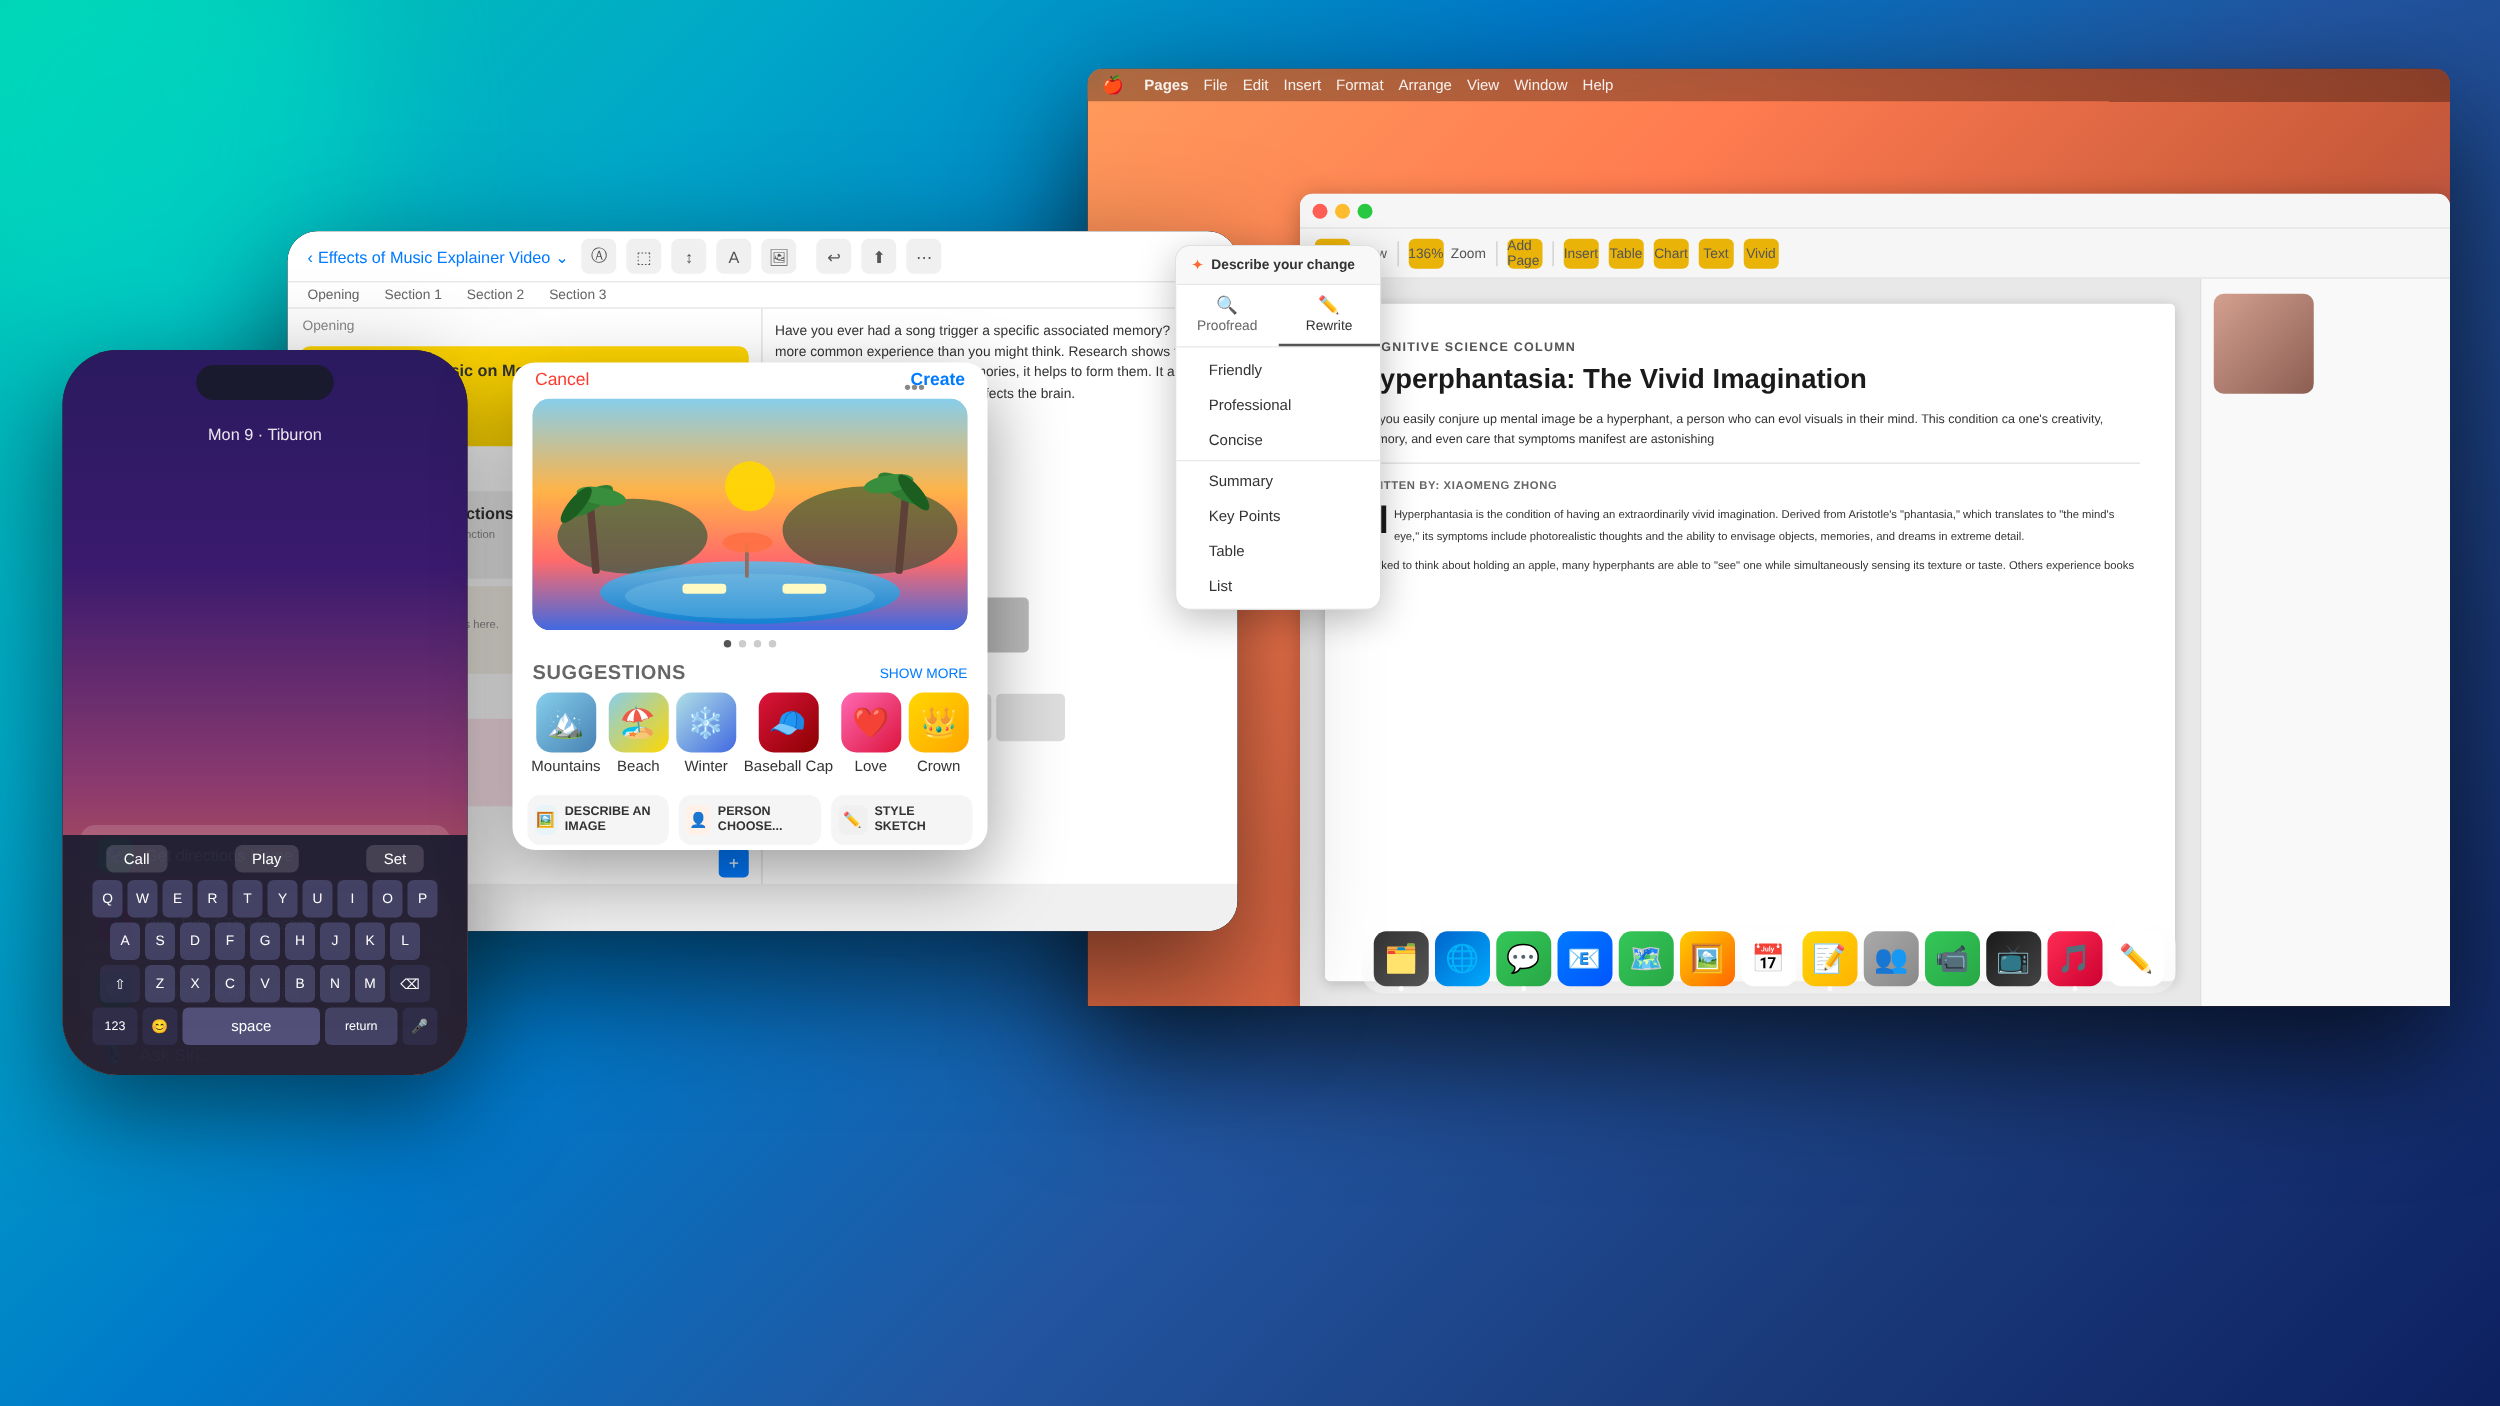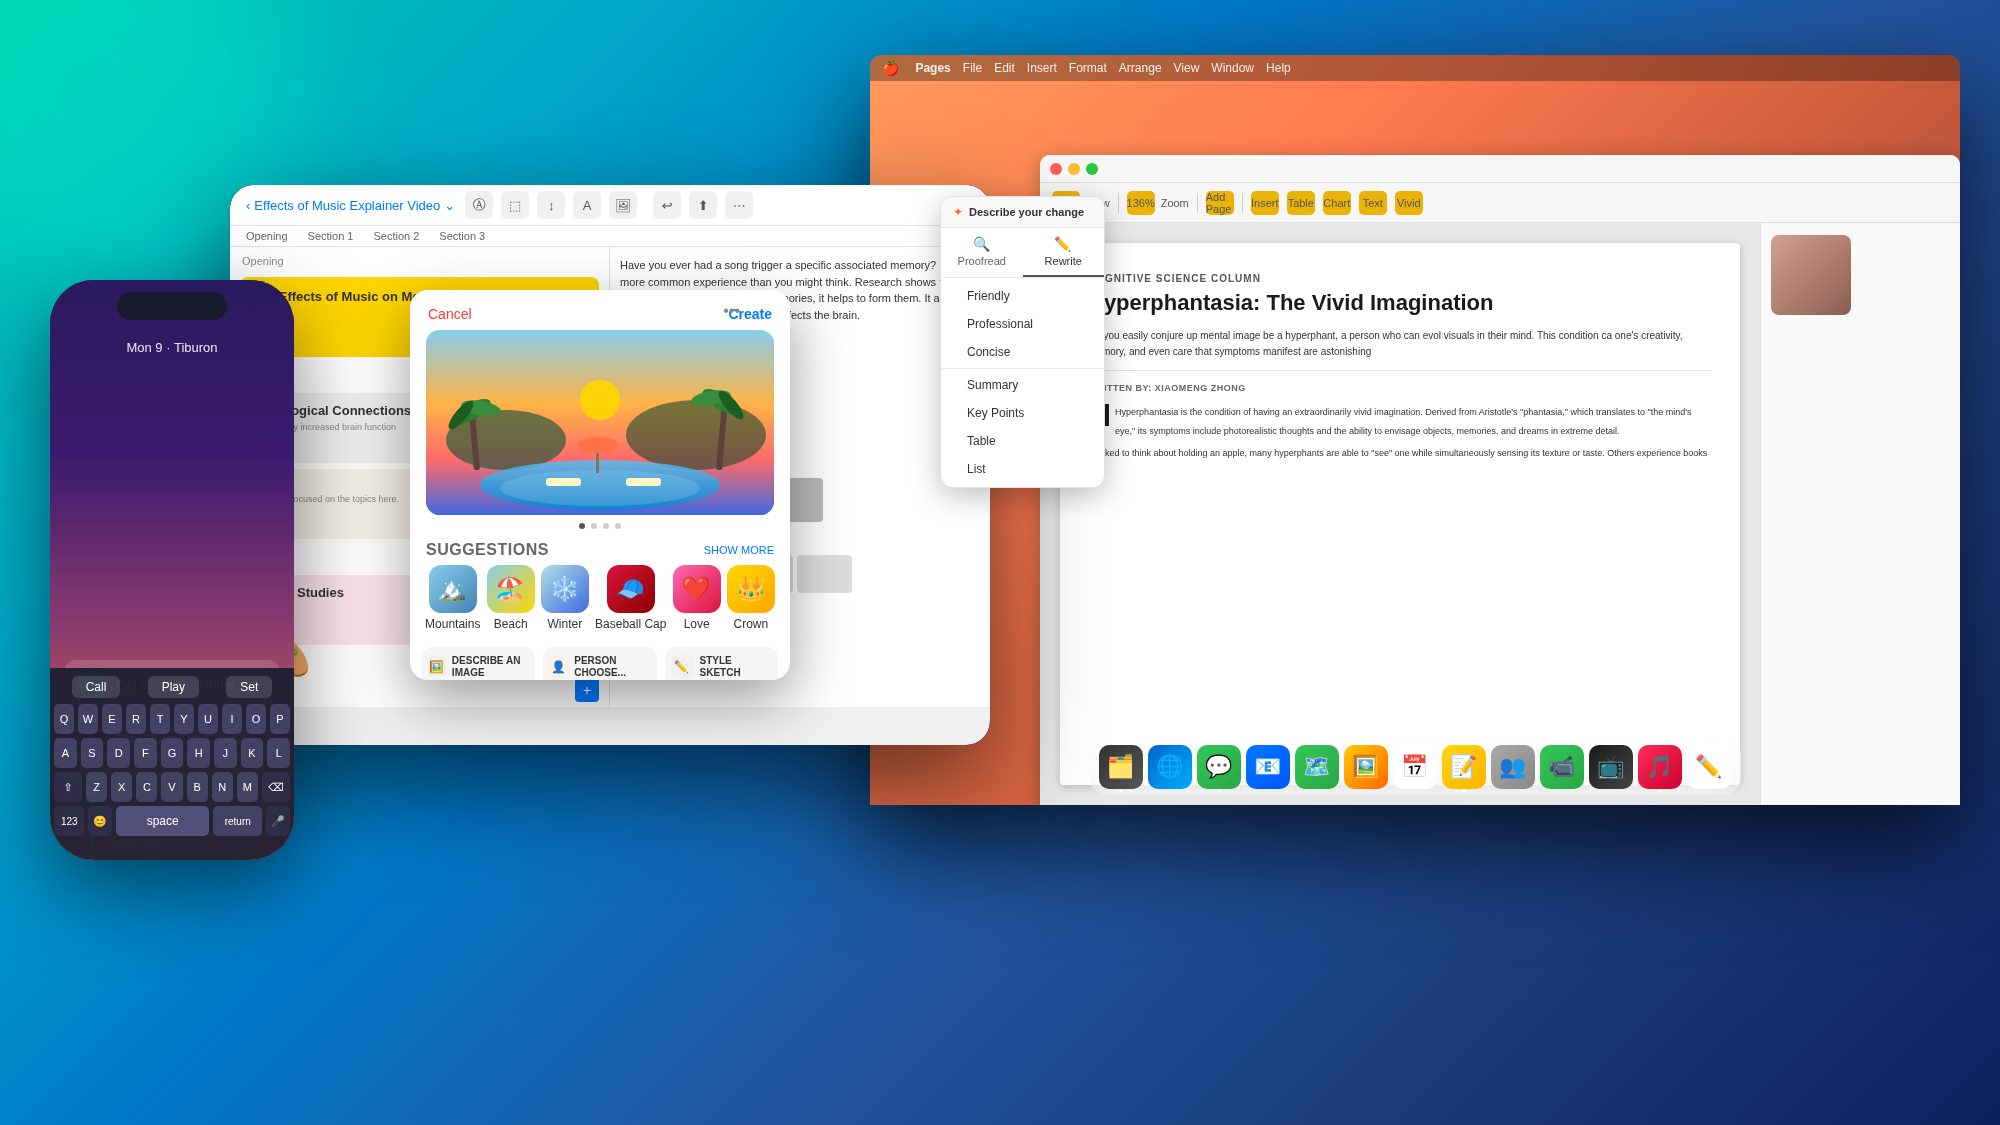--- a/index.html
+++ b/index.html
@@ -10,21 +10,21 @@
       background: linear-gradient(135deg, #00c9b0 0%, #00a8c8 20%, #0078c8 40%, #2255a0 60%, #1a3a7a 80%, #0d2060 100%);
       font-family: -apple-system, BlinkMacSystemFont, 'SF Pro Display', 'Helvetica Neue', sans-serif;
       position: relative;
     }
 
     
     .iphone {
       position: absolute;
       left: 50px;
       top: 280px;
-      width: 244px;
+      width: 324px;
       height: 580px;
       background: #1a1a2e;
       border-radius: 44px;
       box-shadow: 0 30px 80px rgba(0,0,0,0.5), inset 0 0 0 2px #333;
       overflow: hidden;
       z-index: 10;
       text-decoration: underline;
     }
     .iphone-screen {
       position: absolute;
@@ -335,21 +335,21 @@
       background: white;
       border-radius: 18px;
       box-shadow: 0 20px 60px rgba(0,0,0,0.4);
       z-index: 20;
       overflow: hidden;
     }
     .modal-header {
       display: flex;
       justify-content: space-between;
       align-items: center;
-      padding: 16px 18px 8px;
+      padding: 5px 18px 8px;
     }
     .modal-cancel {
       color: #FF3B30;
       font-size: 14px;
       font-weight: 500;
     }
     .modal-create {
       color: #007AFF;
       font-size: 14px;
       font-weight: 600;

